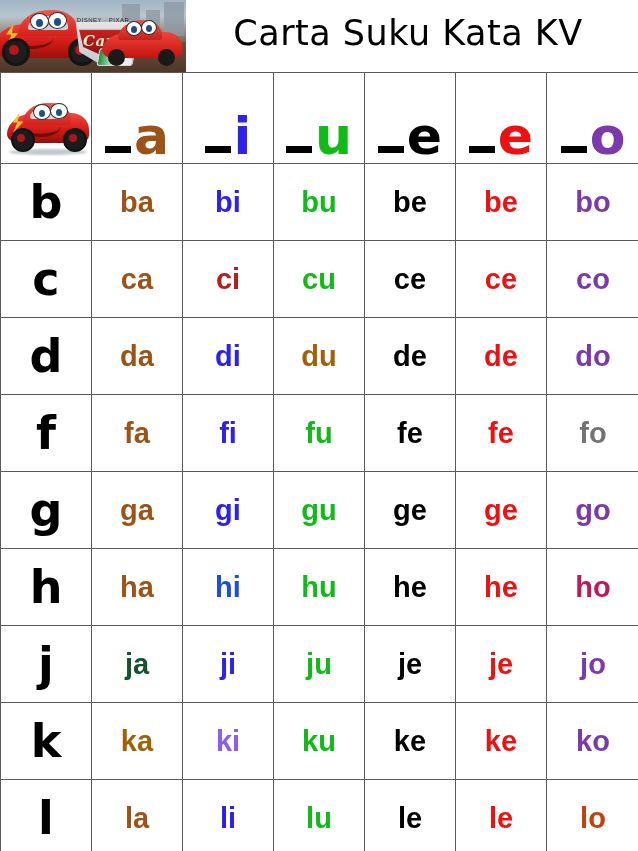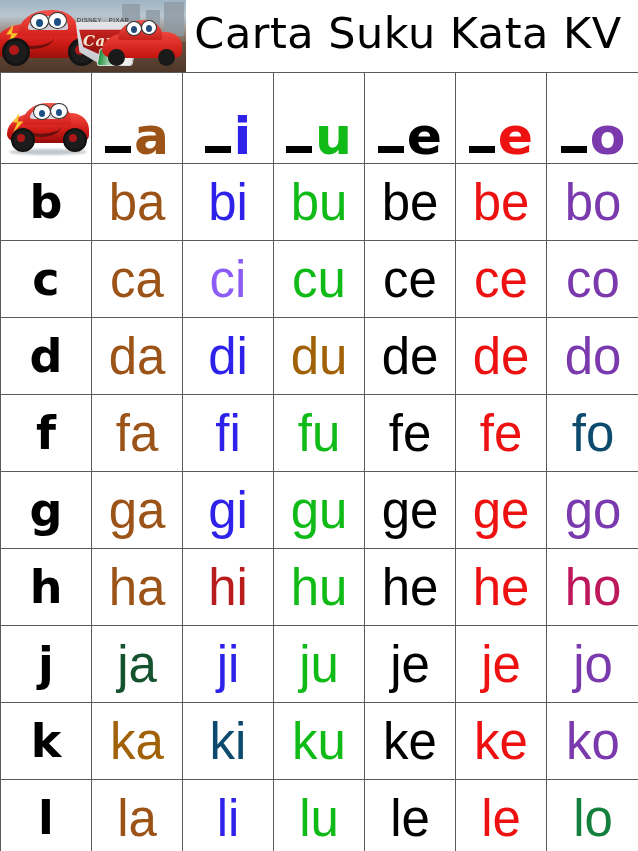--- a/index.html
+++ b/index.html
@@ -42,21 +42,21 @@
     background: #6c5140;
     flex: 0 0 186px;
   }
 
   .chart-title {
     flex: 1 1 auto;
     display: flex;
     align-items: center;
     justify-content: center;
     font-family: "DejaVu Sans", sans-serif;
-    font-size: 43px;
+    font-size: 35px;
     font-weight: 400;
     letter-spacing: 0.5px;
     color: #000000;
     white-space: nowrap;
     padding-bottom: 6px;
     padding-right: 8px;
   }
 
   
   .kv-table {
@@ -123,22 +123,22 @@
 
   .consonant {
     font-family: "DejaVu Sans", sans-serif;
     font-size: 46px;
     font-weight: 700;
     color: #000000;
     line-height: 1;
   }
   .syllable {
     font-family: "Liberation Sans", sans-serif;
-    font-size: 51px;
-    font-weight: 400;
+    font-size: 29px;
+    font-weight: 700;
     line-height: 1;
     text-align: center;
   }
 
   
   .scene {
     position: absolute;
     inset: 0;
   }
   .bg-street {
@@ -563,21 +563,21 @@
           <td><span class="syllable" style="color: rgb(156, 83, 23);">ba</span></td>
           <td><span class="syllable" style="color: rgb(45, 33, 234);">bi</span></td>
           <td><span class="syllable" style="color: rgb(17, 187, 23);">bu</span></td>
           <td><span class="syllable" style="color: rgb(0, 0, 0);">be</span></td>
           <td><span class="syllable" style="color: rgb(238, 17, 17);">be</span></td>
           <td><span class="syllable" style="color: rgb(122, 58, 174);">bo</span></td>
         </tr>
         <tr class="syl-row">
           <td><span class="consonant">c</span></td>
           <td><span class="syllable" style="color: rgb(156, 83, 23);">ca</span></td>
-          <td><span class="syllable" style="color: #8b5cf6;">ci</span></td>
+          <td><span class="syllable" style="color: #b91c1c;">ci</span></td>
           <td><span class="syllable" style="color: rgb(17, 187, 23);">cu</span></td>
           <td><span class="syllable" style="color: rgb(0, 0, 0);">ce</span></td>
           <td><span class="syllable" style="color: rgb(238, 17, 17);">ce</span></td>
           <td><span class="syllable" style="color: rgb(122, 58, 174);">co</span></td>
         </tr>
         <tr class="syl-row">
           <td><span class="consonant">d</span></td>
           <td><span class="syllable" style="color: rgb(156, 83, 23);">da</span></td>
           <td><span class="syllable" style="color: rgb(45, 33, 234);">di</span></td>
           <td><span class="syllable" style="color: #a16207;">du</span></td>
@@ -585,63 +585,63 @@
           <td><span class="syllable" style="color: rgb(238, 17, 17);">de</span></td>
           <td><span class="syllable" style="color: rgb(122, 58, 174);">do</span></td>
         </tr>
         <tr class="syl-row">
           <td><span class="consonant">f</span></td>
           <td><span class="syllable" style="color: rgb(156, 83, 23);">fa</span></td>
           <td><span class="syllable" style="color: rgb(45, 33, 234);">fi</span></td>
           <td><span class="syllable" style="color: rgb(17, 187, 23);">fu</span></td>
           <td><span class="syllable" style="color: rgb(0, 0, 0);">fe</span></td>
           <td><span class="syllable" style="color: rgb(238, 17, 17);">fe</span></td>
-          <td><span class="syllable" style="color: #0c4a6e;">fo</span></td>
+          <td><span class="syllable" style="color: #737373;">fo</span></td>
         </tr>
         <tr class="syl-row">
           <td><span class="consonant">g</span></td>
           <td><span class="syllable" style="color: rgb(156, 83, 23);">ga</span></td>
           <td><span class="syllable" style="color: rgb(45, 33, 234);">gi</span></td>
           <td><span class="syllable" style="color: rgb(17, 187, 23);">gu</span></td>
           <td><span class="syllable" style="color: rgb(0, 0, 0);">ge</span></td>
           <td><span class="syllable" style="color: rgb(238, 17, 17);">ge</span></td>
           <td><span class="syllable" style="color: rgb(122, 58, 174);">go</span></td>
         </tr>
         <tr class="syl-row">
           <td><span class="consonant">h</span></td>
           <td><span class="syllable" style="color: rgb(156, 83, 23);">ha</span></td>
-          <td><span class="syllable" style="color: #b91c1c;">hi</span></td>
+          <td><span class="syllable" style="color: #1d4ed8;">hi</span></td>
           <td><span class="syllable" style="color: rgb(17, 187, 23);">hu</span></td>
           <td><span class="syllable" style="color: rgb(0, 0, 0);">he</span></td>
           <td><span class="syllable" style="color: rgb(238, 17, 17);">he</span></td>
           <td><span class="syllable" style="color: #be185d;">ho</span></td>
         </tr>
         <tr class="syl-row">
           <td><span class="consonant">j</span></td>
           <td><span class="syllable" style="color: #14532d;">ja</span></td>
           <td><span class="syllable" style="color: rgb(45, 33, 234);">ji</span></td>
           <td><span class="syllable" style="color: rgb(17, 187, 23);">ju</span></td>
           <td><span class="syllable" style="color: rgb(0, 0, 0);">je</span></td>
           <td><span class="syllable" style="color: rgb(238, 17, 17);">je</span></td>
           <td><span class="syllable" style="color: rgb(122, 58, 174);">jo</span></td>
         </tr>
         <tr class="syl-row">
           <td><span class="consonant">k</span></td>
           <td><span class="syllable" style="color: #a16207;">ka</span></td>
-          <td><span class="syllable" style="color: #0c4a6e;">ki</span></td>
+          <td><span class="syllable" style="color: #8b5cf6;">ki</span></td>
           <td><span class="syllable" style="color: rgb(17, 187, 23);">ku</span></td>
           <td><span class="syllable" style="color: rgb(0, 0, 0);">ke</span></td>
           <td><span class="syllable" style="color: rgb(238, 17, 17);">ke</span></td>
           <td><span class="syllable" style="color: rgb(122, 58, 174);">ko</span></td>
         </tr>
         <tr class="syl-row">
           <td><span class="consonant">l</span></td>
           <td><span class="syllable" style="color: rgb(156, 83, 23);">la</span></td>
           <td><span class="syllable" style="color: rgb(45, 33, 234);">li</span></td>
           <td><span class="syllable" style="color: rgb(17, 187, 23);">lu</span></td>
           <td><span class="syllable" style="color: rgb(0, 0, 0);">le</span></td>
           <td><span class="syllable" style="color: rgb(238, 17, 17);">le</span></td>
-          <td><span class="syllable" style="color: #15803d; margin-top: 17px;">lo</span></td>
+          <td><span class="syllable" style="color: #c2410c; margin-top: 17px;">lo</span></td>
         </tr>
       </tbody>
   </table>
 
 </div>
 
 </body></html>

